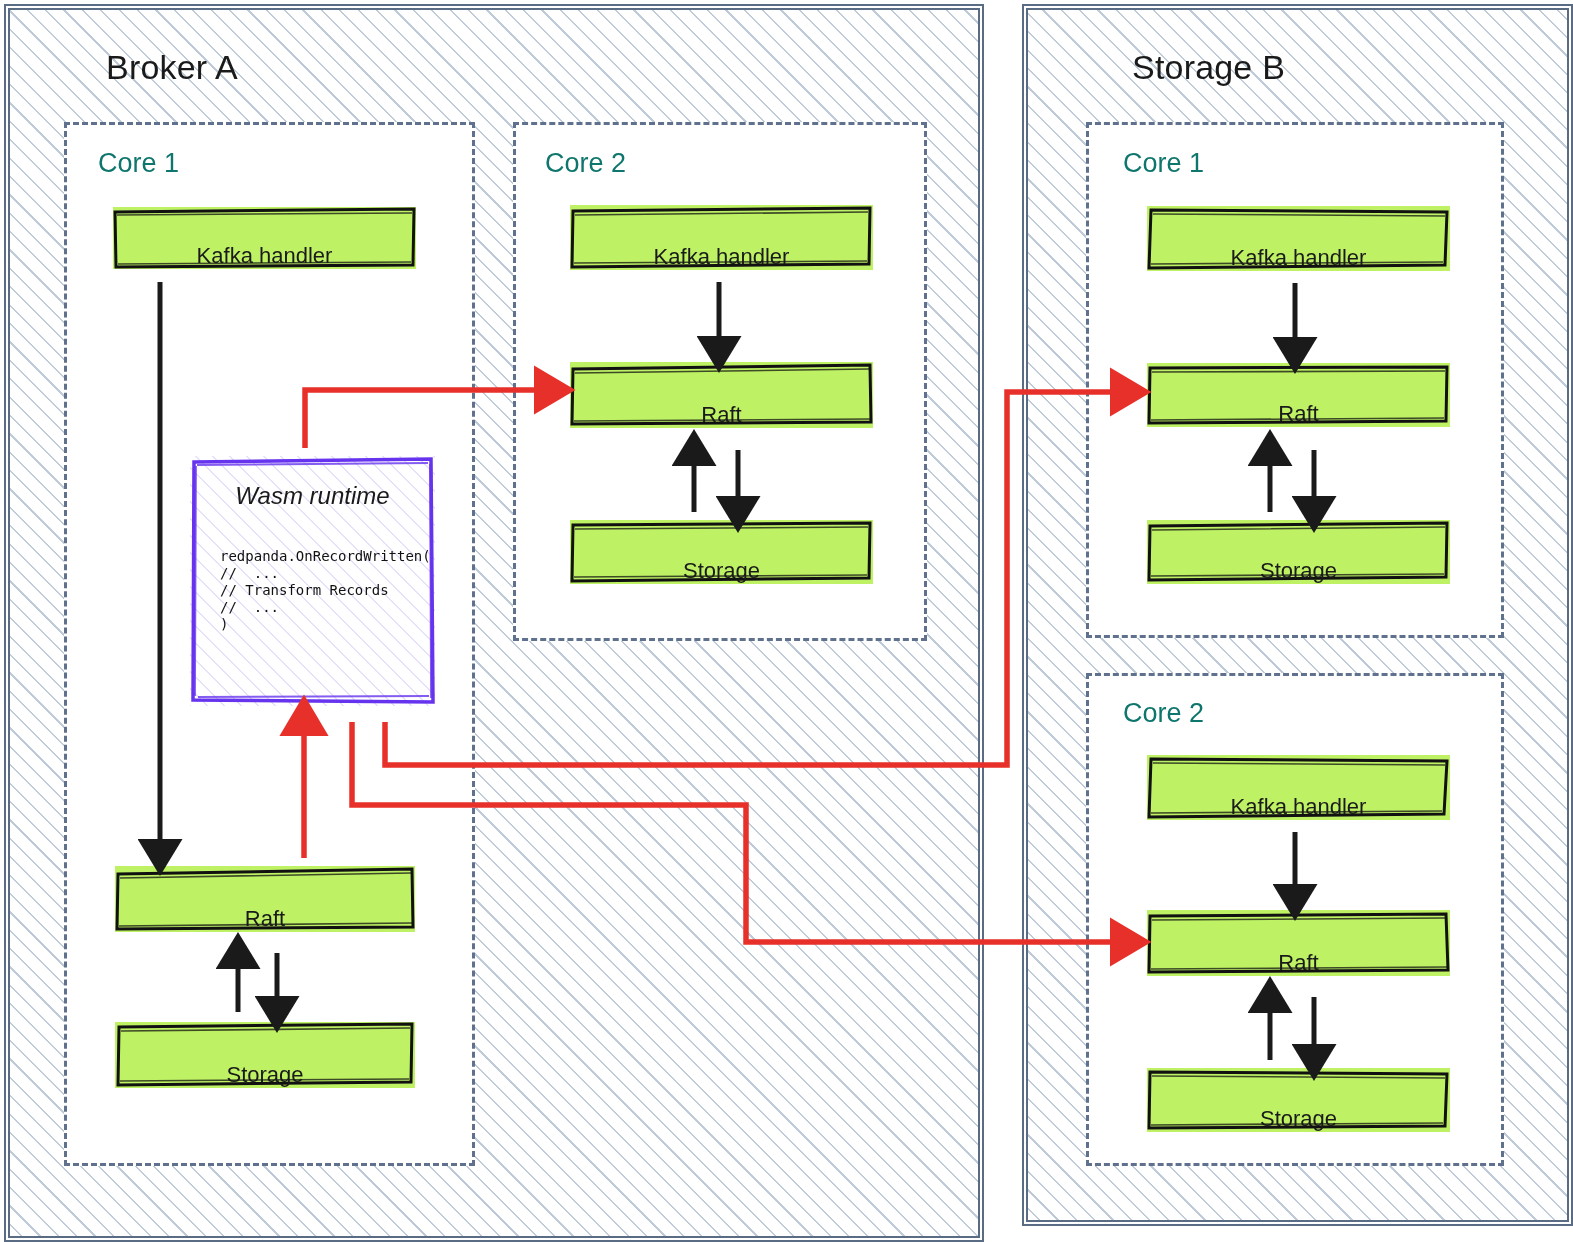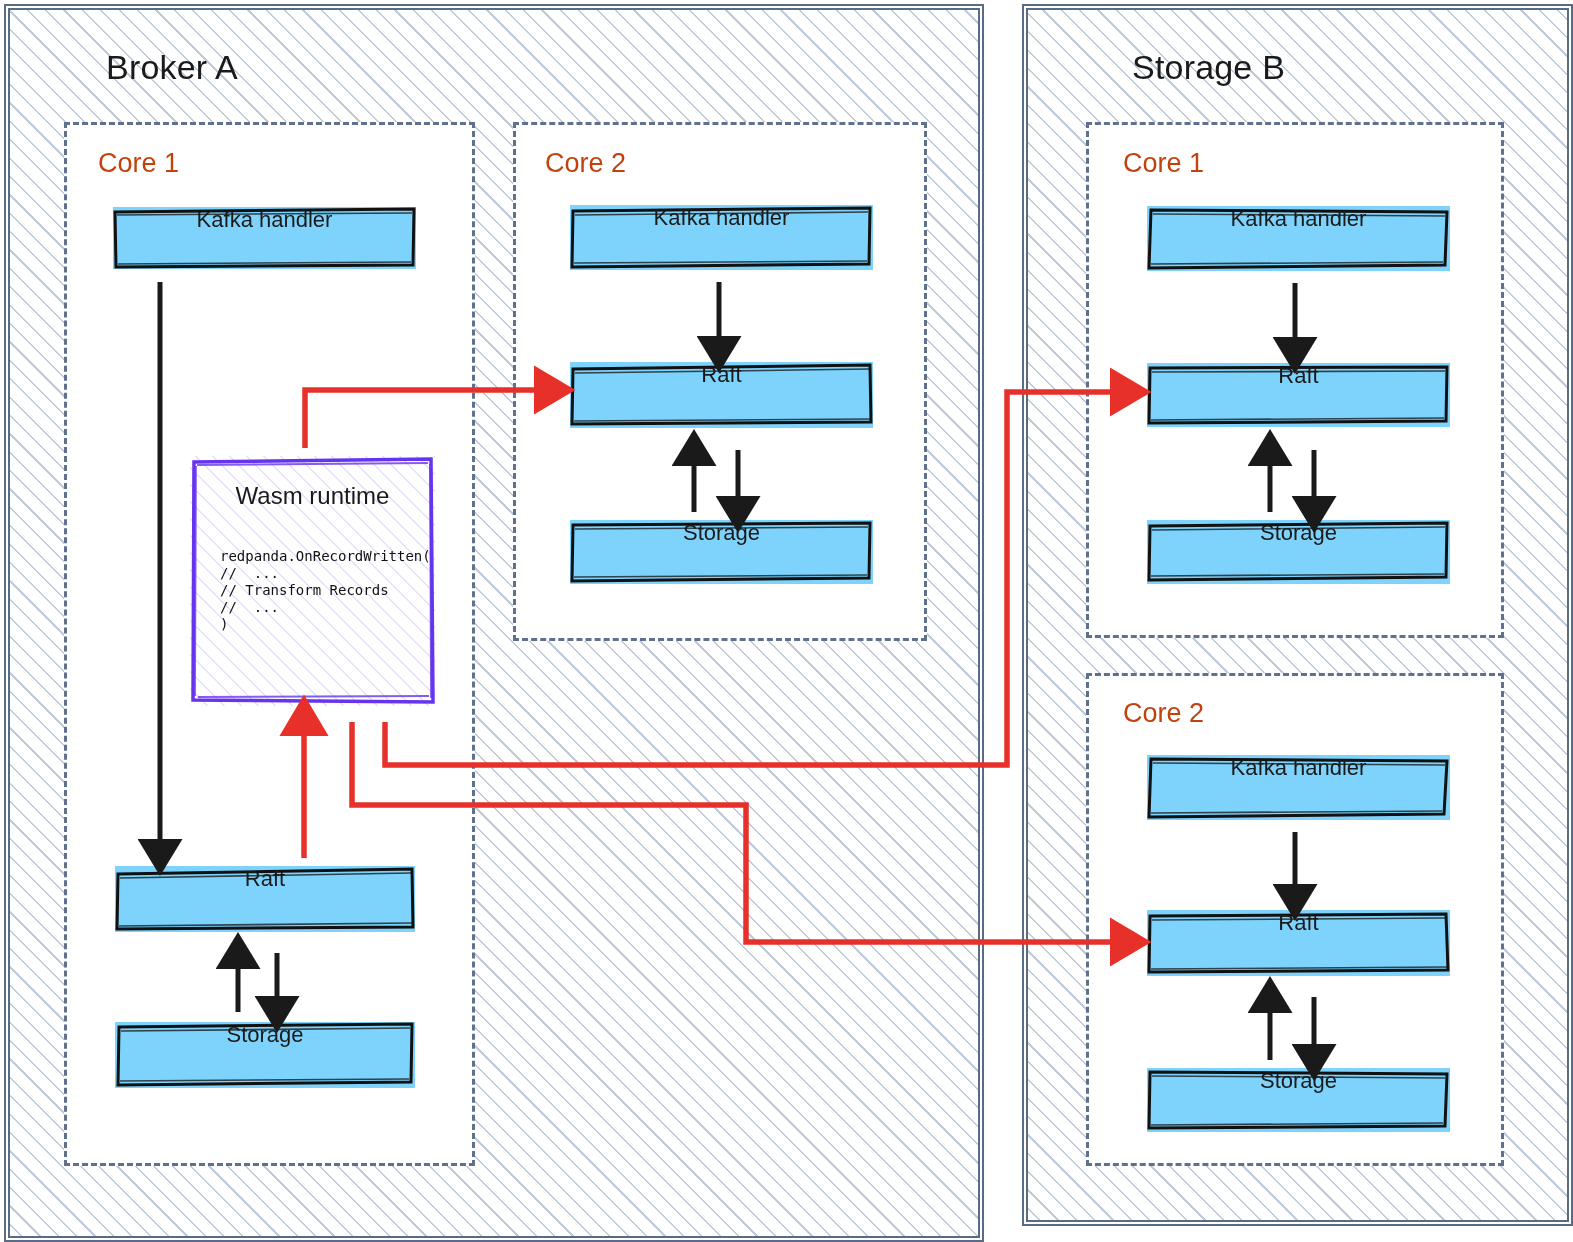--- a/index.html
+++ b/index.html
@@ -30,30 +30,30 @@
 
   
   .core{
     position:absolute;
     background:#ffffff;
     border:3px dashed #5f718c;
   }
   .core-title{
     position:absolute;
     font-size:27px;
-    color:#c2410c;
+    color:#0f766e;
     white-space:nowrap;
   }
 
   
   .hbox{
     position:absolute;
-    background:#7dd3fc;
+    background:#bef264;
     display:flex;
-    align-items:flex-start;
+    align-items:flex-end;
     justify-content:center;
     font-size:22px;
     color:#1a1a1a;
   }
   .hbox .sk{position:absolute;left:0;top:0;width:100%;height:100%;overflow:visible;}
   .hbox .lbl{position:relative;z-index:2;}
 
   
   .wasm{
     position:absolute;
@@ -61,21 +61,21 @@
     background-image:repeating-linear-gradient(
         45deg,
         rgba(140,120,236,.22) 0px,
         rgba(140,120,236,.22) 1.4px,
         rgba(255,255,255,0) 1.4px,
         rgba(255,255,255,0) 12px);
   }
   .wasm .sk{position:absolute;left:0;top:0;width:100%;height:100%;overflow:visible;}
   .wasm-title{
     position:absolute;left:0;top:26px;width:100%;text-align:center;
-    font-size:24px;color:#1a1a1a;z-index:2;
+    font-size:24px;color:#1a1a1a;z-index:2;font-style:italic;
   }
   .wasm-code{
     position:absolute;left:30px;top:92px;z-index:2;
     font-family:"DejaVu Sans Mono","Liberation Mono",monospace;
     font-size:14px;line-height:17px;color:#111;white-space:pre;
   }
 
   
   .conn{position:absolute;left:0;top:0;width:1573px;height:1242px;pointer-events:none;overflow:visible;}
 </style>

